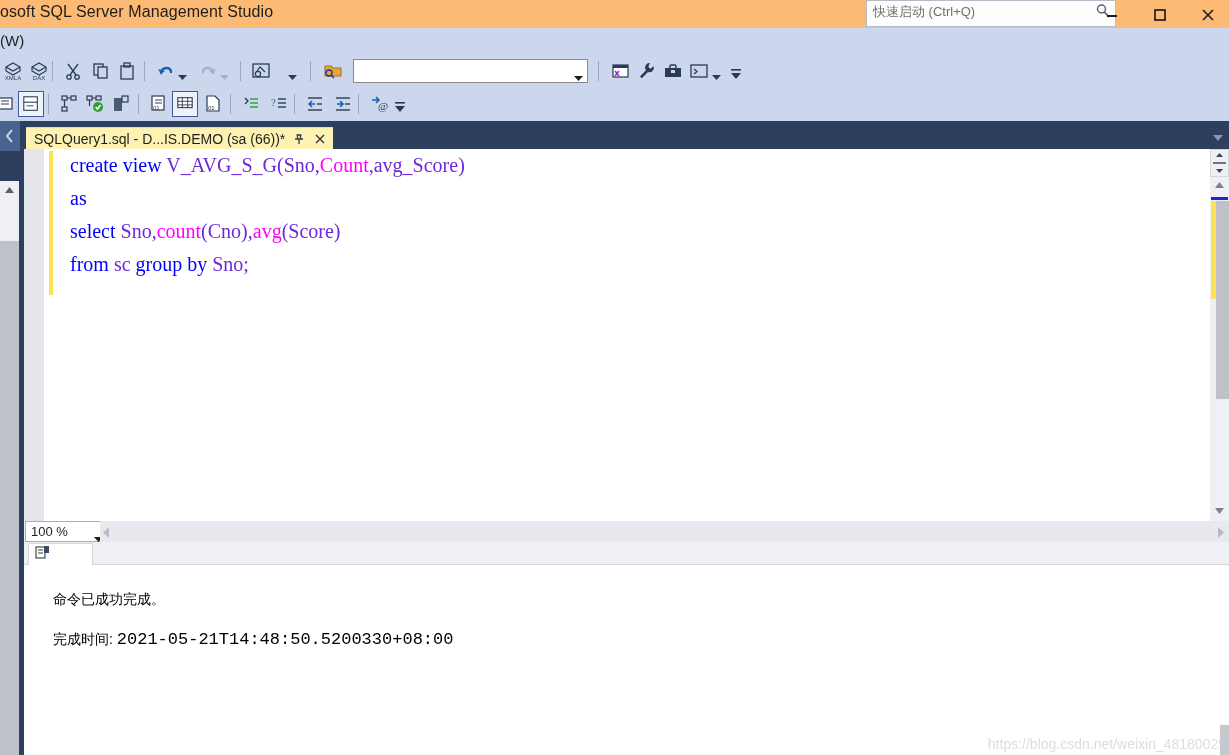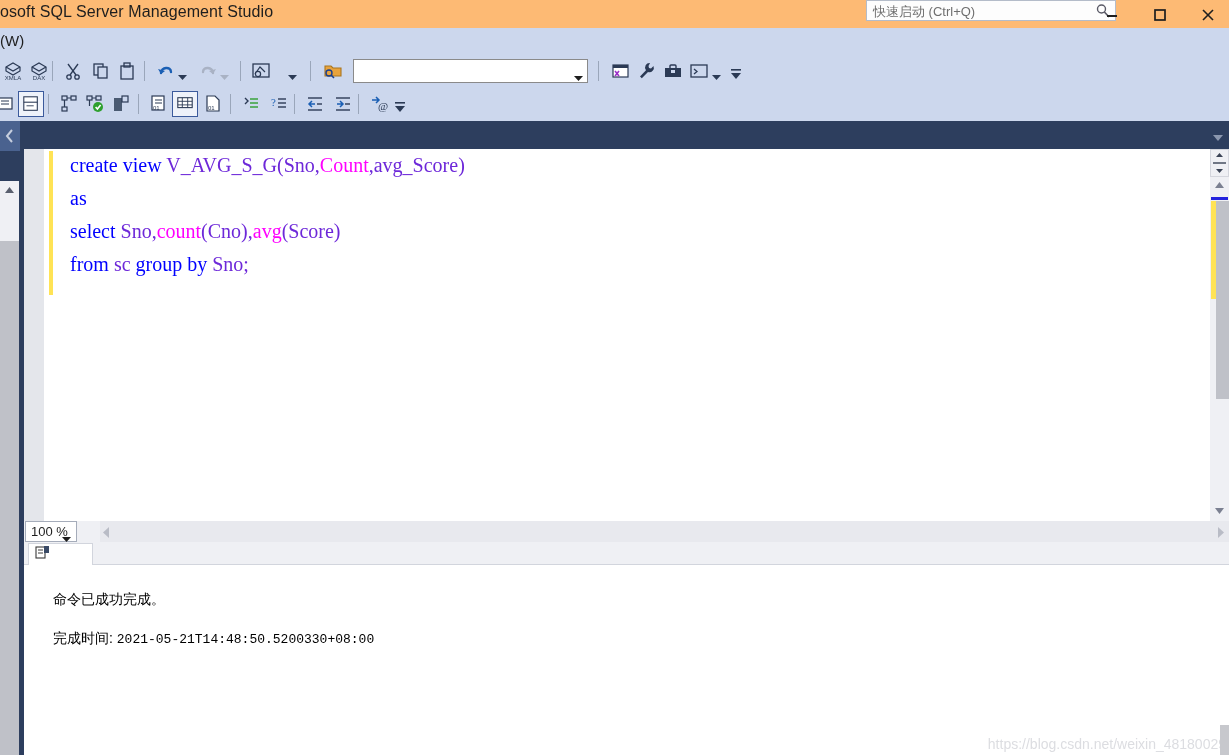--- a/index.html
+++ b/index.html
@@ -21,21 +21,21 @@
     position: absolute; left: 0; top: 0; width: 1229px; height: 28px;
     background: #fdba74;
   }
   .title-text {
     position: absolute; left: 0; top: 3px;
     font-size: 16px; color: #1e1e1e; white-space: nowrap;
     letter-spacing: .1px;
   }
   .quicklaunch {
     position: absolute; left: 866px; top: 0px;
-    width: 250px; height: 21px;
+    width: 250px; height: 27px;
     background: #fdfdfd; border: 1px solid #b4bcc9;
     box-sizing: border-box;
   }
   .quicklaunch .ql-text {
     position: absolute; left: 6px; top: 2px;
     font-size: 13px; color: #6f6f6f; white-space: nowrap;
   }
   .ql-search {
     position: absolute; right: 4px; top: 2px;
     width: 16px; height: 16px; color: #4a4a55;
@@ -182,21 +182,21 @@
   .ed-vscroll .vs-down {
     position: absolute; left: 0; bottom: 2px; width: 19px; height: 17px;
   }
 
   
   .zoomrow {
     position: absolute; left: 24px; top: 521px; width: 1205px; height: 22px;
     background: #eff0f4;
   }
   .zoombox {
-    position: absolute; left: 1px; top: 0px; width: 52px; height: 21px;
+    position: absolute; left: 1px; top: 0px; width: 84px; height: 21px;
     background: #ffffff; border: 1px solid #a5acba; box-sizing: border-box;
   }
   .zoombox .zv {
     position: absolute; left: 5px; top: 2px; font-size: 13px; color: #1e1e1e;
   }
   .zoombox .zarrow { position: absolute; right: 5px; top: 7px; width: 9px; height: 7px; }
   .hscroll {
     position: absolute; left: 76px; top: 0px; right: 0px; height: 21px;
     background: #e8e9ee;
   }
@@ -226,21 +226,21 @@
   }
   .msg-line1 {
     position: absolute; left: 29px; top: 26px;
     font-size: 14px; color: #000000; white-space: nowrap;
   }
   .msg-line2 {
     position: absolute; left: 29px; top: 65px;
     font-size: 14px; color: #000000; white-space: nowrap;
   }
   .msg-line2 .mono {
-    font-family: "Liberation Mono", monospace; font-size: 13px;
+    font-family: "Liberation Mono", monospace; font-size: 17px;
   }
   .watermark {
     position: absolute; right: 3px; bottom: 3px;
     font-size: 14px; color: #dcdde1; white-space: nowrap;
   }
   
   .corner-grey {
     position: absolute; right: 0px; bottom: 0px; width: 9px; height: 30px;
     background: #c7c8cd;
   }
@@ -565,20 +565,34 @@
       <div class="rs-up">
         <svg width="19" height="19" viewBox="0 0 19 19">
             <path d="M5 12 L9.5 6 L14 12 Z" fill="#5a5f6e"></path>
           </svg>
       </div>
       <div class="rs-thumb"></div>
     </div>
   </div>
 
   <div class="tabstrip">
+    <div class="doctab">
+      <span class="tab-title">SQLQuery1.sql - D...IS.DEMO (sa (66))*</span>
+      <span class="tab-pin">
+        <svg width="14" height="14" viewBox="0 0 14 14">
+          <path d="M3 7 H11 M7 7 V12 M4.5 3 H9.5 M5.5 3 V7 M8.5 3 V7" stroke="#3a3a3a" stroke-width="1.3" fill="none"></path>
+        </svg>
+      </span>
+      <span class="tab-close">
+        <svg width="14" height="14" viewBox="0 0 14 14">
+          <line x1="3" y1="3" x2="11" y2="11" stroke="#3a3a3a" stroke-width="1.4"></line>
+          <line x1="11" y1="3" x2="3" y2="11" stroke="#3a3a3a" stroke-width="1.4"></line>
+        </svg>
+      </span>
+    </div>
     <div class="tab-right-chevron">
       <svg width="14" height="12" viewBox="0 0 14 12">
           <path d="M2 3 L12 3 L7 9 Z" fill="#8b97ae"></path>
         </svg>
     </div>
   </div>
 
   <div class="editor-area">
     <div class="ed-gutter"></div>
     <div class="ed-changebar"></div>

